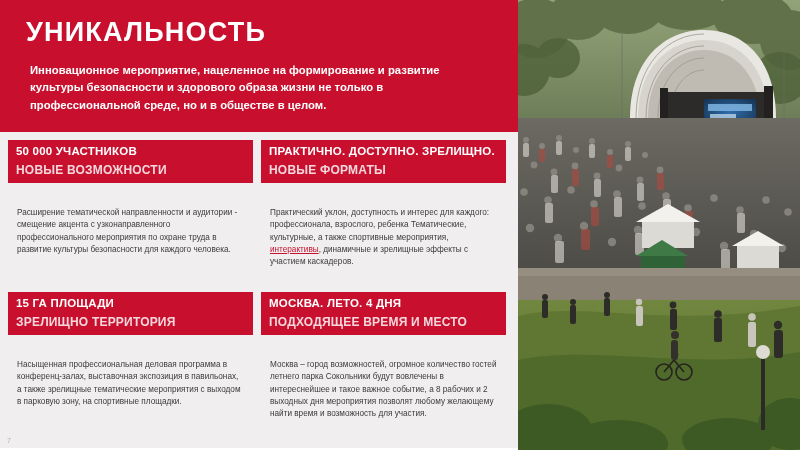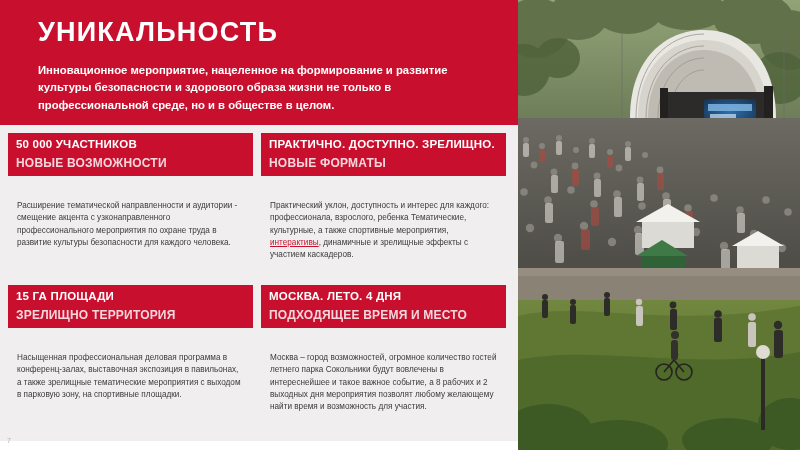--- a/index.html
+++ b/index.html
@@ -37,34 +37,34 @@
     background: #c8102e;
     box-sizing: border-box;
     padding: 18px 26px 0 26px;
   }
   .slide-title {
     color: #ffffff;
     font-size: 27px;
     font-weight: bold;
     letter-spacing: 1.2px;
     line-height: 1.1;
-    margin: 0 0 14px 12px;
+    margin: 0 0 14px 0;
   }
   .slide-subtitle {
     color: #ffffff;
     font-size: 11.3px;
     font-weight: bold;
     line-height: 1.55;
-    margin: 12px;
+    margin: 4px;
     max-width: 455px;
   }
   .grid {
     position: absolute;
     left: 0;
-    top: 125px;
+    top: 132px;
     width: 518px;
     height: 316px;
     background: #f0eeee;
     box-sizing: border-box;
     padding: 8px 8px 8px 8px;
   }
   .row {
     display: flex;
     gap: 8px;
   }

